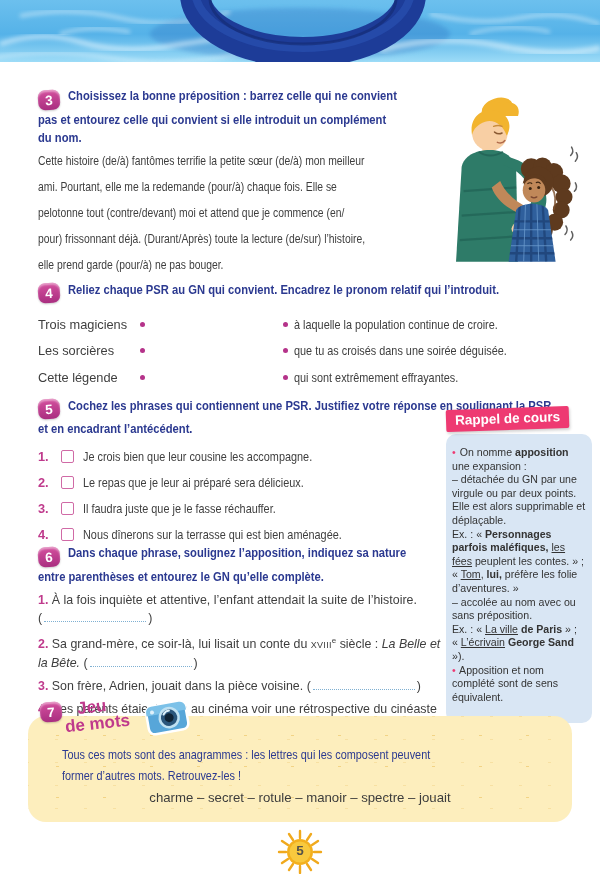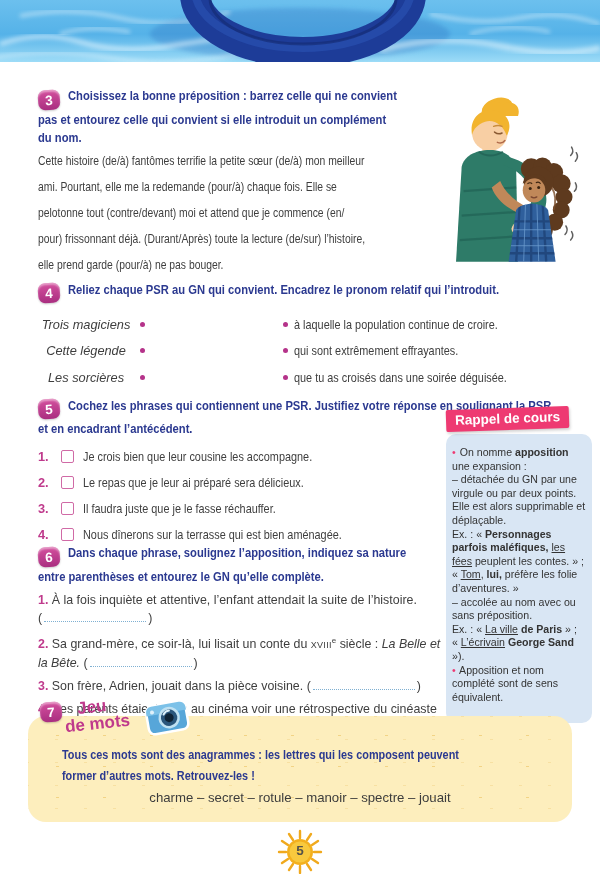--- a/index.html
+++ b/index.html
@@ -26,21 +26,21 @@
   .blank{display:inline-block;width:102px;height:9px;border-bottom:1.6px dotted #7fb0d2;margin:0 2px;}
   
   .ex3{margin-top:24px;}
   .ex3-body{margin-top:2px;font-size:12.2px;}
   .bline{line-height:26px;white-space:nowrap;}
   .illustration{position:absolute;top:92px;right:4px;width:155px;height:175px;}
   
   .ex4{margin-top:2px;}
   .ex4-rows{margin-top:8px;font-size:12.8px;}
   .ex4-row{display:flex;align-items:center;height:26.5px;}
-  .ex4-left{width:96px;text-align:center;font-style:italic;}
+  .ex4-left{width:96px;text-align:left;}
   .dot{width:5px;height:5px;border-radius:50%;background:#b5338a;margin:0 6px;flex:none;}
   .ex4-gap{width:126px;flex:none;}
   
   .ex5{margin-top:5px;}
   .ex5-items{margin-top:7px;font-size:12.8px;}
   .ex5-item{height:25.8px;display:flex;align-items:center;}
   .enum{width:17px;color:#bf3a8c;font-weight:bold;}
   .cb{display:inline-block;width:11px;height:11px;border:1.6px solid #d06aa6;border-radius:2px;
       background:#fff;margin:0 9px 0 6px;flex:none;}
   
@@ -61,21 +61,21 @@
   .jdm-box{position:absolute;left:28px;right:28px;top:18px;height:106px;background:#fdeebd;
       border-radius:18px;
       background-image:radial-gradient(#f2d385 1.2px,transparent 1.4px),
                        radial-gradient(#f7e0a2 1px,transparent 1.2px);
       background-size:47px 31px,29px 23px;background-position:6px 4px,14px 12px;}
   .jdm-badge{position:absolute;left:40px;top:4px;z-index:2;}
   .jdm-title{position:absolute;left:64px;top:0;z-index:2;color:#bf3a8c;font-weight:bold;
       font-size:17px;transform:rotate(-6deg);line-height:17px;}
   .jdm-t1{margin-left:14px;}
   .camera{position:absolute;left:142px;top:-3px;z-index:2;}
-  .jdm-instr{position:absolute;left:62px;top:46px;color:#2b3990;font-weight:bold;font-size:12.8px;}
+  .jdm-instr{position:absolute;left:62px;top:46px;color:#2b3990;font-weight:normal;font-size:12.8px;}
   .jdm-iline{line-height:21px;white-space:nowrap;}
   .jdm-words{position:absolute;left:0;right:0;top:92px;text-align:center;font-size:13.2px;color:#3c3c3c;}
   
   .pagenum{position:absolute;left:50%;top:828px;transform:translateX(-50%);width:48px;height:48px;}
   .pagenum-n{position:absolute;left:0;top:15px;width:48px;text-align:center;font-weight:bold;
       font-size:13.5px;color:#54524a;}
 </style>
 </head>
 <body>
 
@@ -133,32 +133,32 @@
       </div>
       <div class="ex4-rows">
         <div class="ex4-row">
           <span class="ex4-left">Trois magiciens</span>
           <span class="dot"></span>
           <span class="ex4-gap"></span>
           <span class="dot"></span>
           <span class="sqx">à laquelle la population continue de croire.</span>
         </div>
         <div class="ex4-row">
+          <span class="ex4-left">Les sorcières</span>
+          <span class="dot"></span>
+          <span class="ex4-gap"></span>
+          <span class="dot"></span>
+          <span class="sqx">que tu as croisés dans une soirée déguisée.</span>
+        </div>
+        <div class="ex4-row">
           <span class="ex4-left">Cette légende</span>
           <span class="dot"></span>
           <span class="ex4-gap"></span>
           <span class="dot"></span>
           <span class="sqx">qui sont extrêmement effrayantes.</span>
-        </div>
-        <div class="ex4-row">
-          <span class="ex4-left">Les sorcières</span>
-          <span class="dot"></span>
-          <span class="ex4-gap"></span>
-          <span class="dot"></span>
-          <span class="sqx">que tu as croisés dans une soirée déguisée.</span>
         </div>
       </div>
     </section>
 
     <section class="ex ex5">
       <div class="hline">
         <span class="badge">5</span><span class="htxt sqx">Cochez les phrases qui contiennent une PSR. Justifiez votre réponse en soulignant la PSR</span>
       </div>
       <div class="hline"><span class="htxt sqx">et en encadrant l’antécédent.</span></div>
       <div class="ex5-items">

